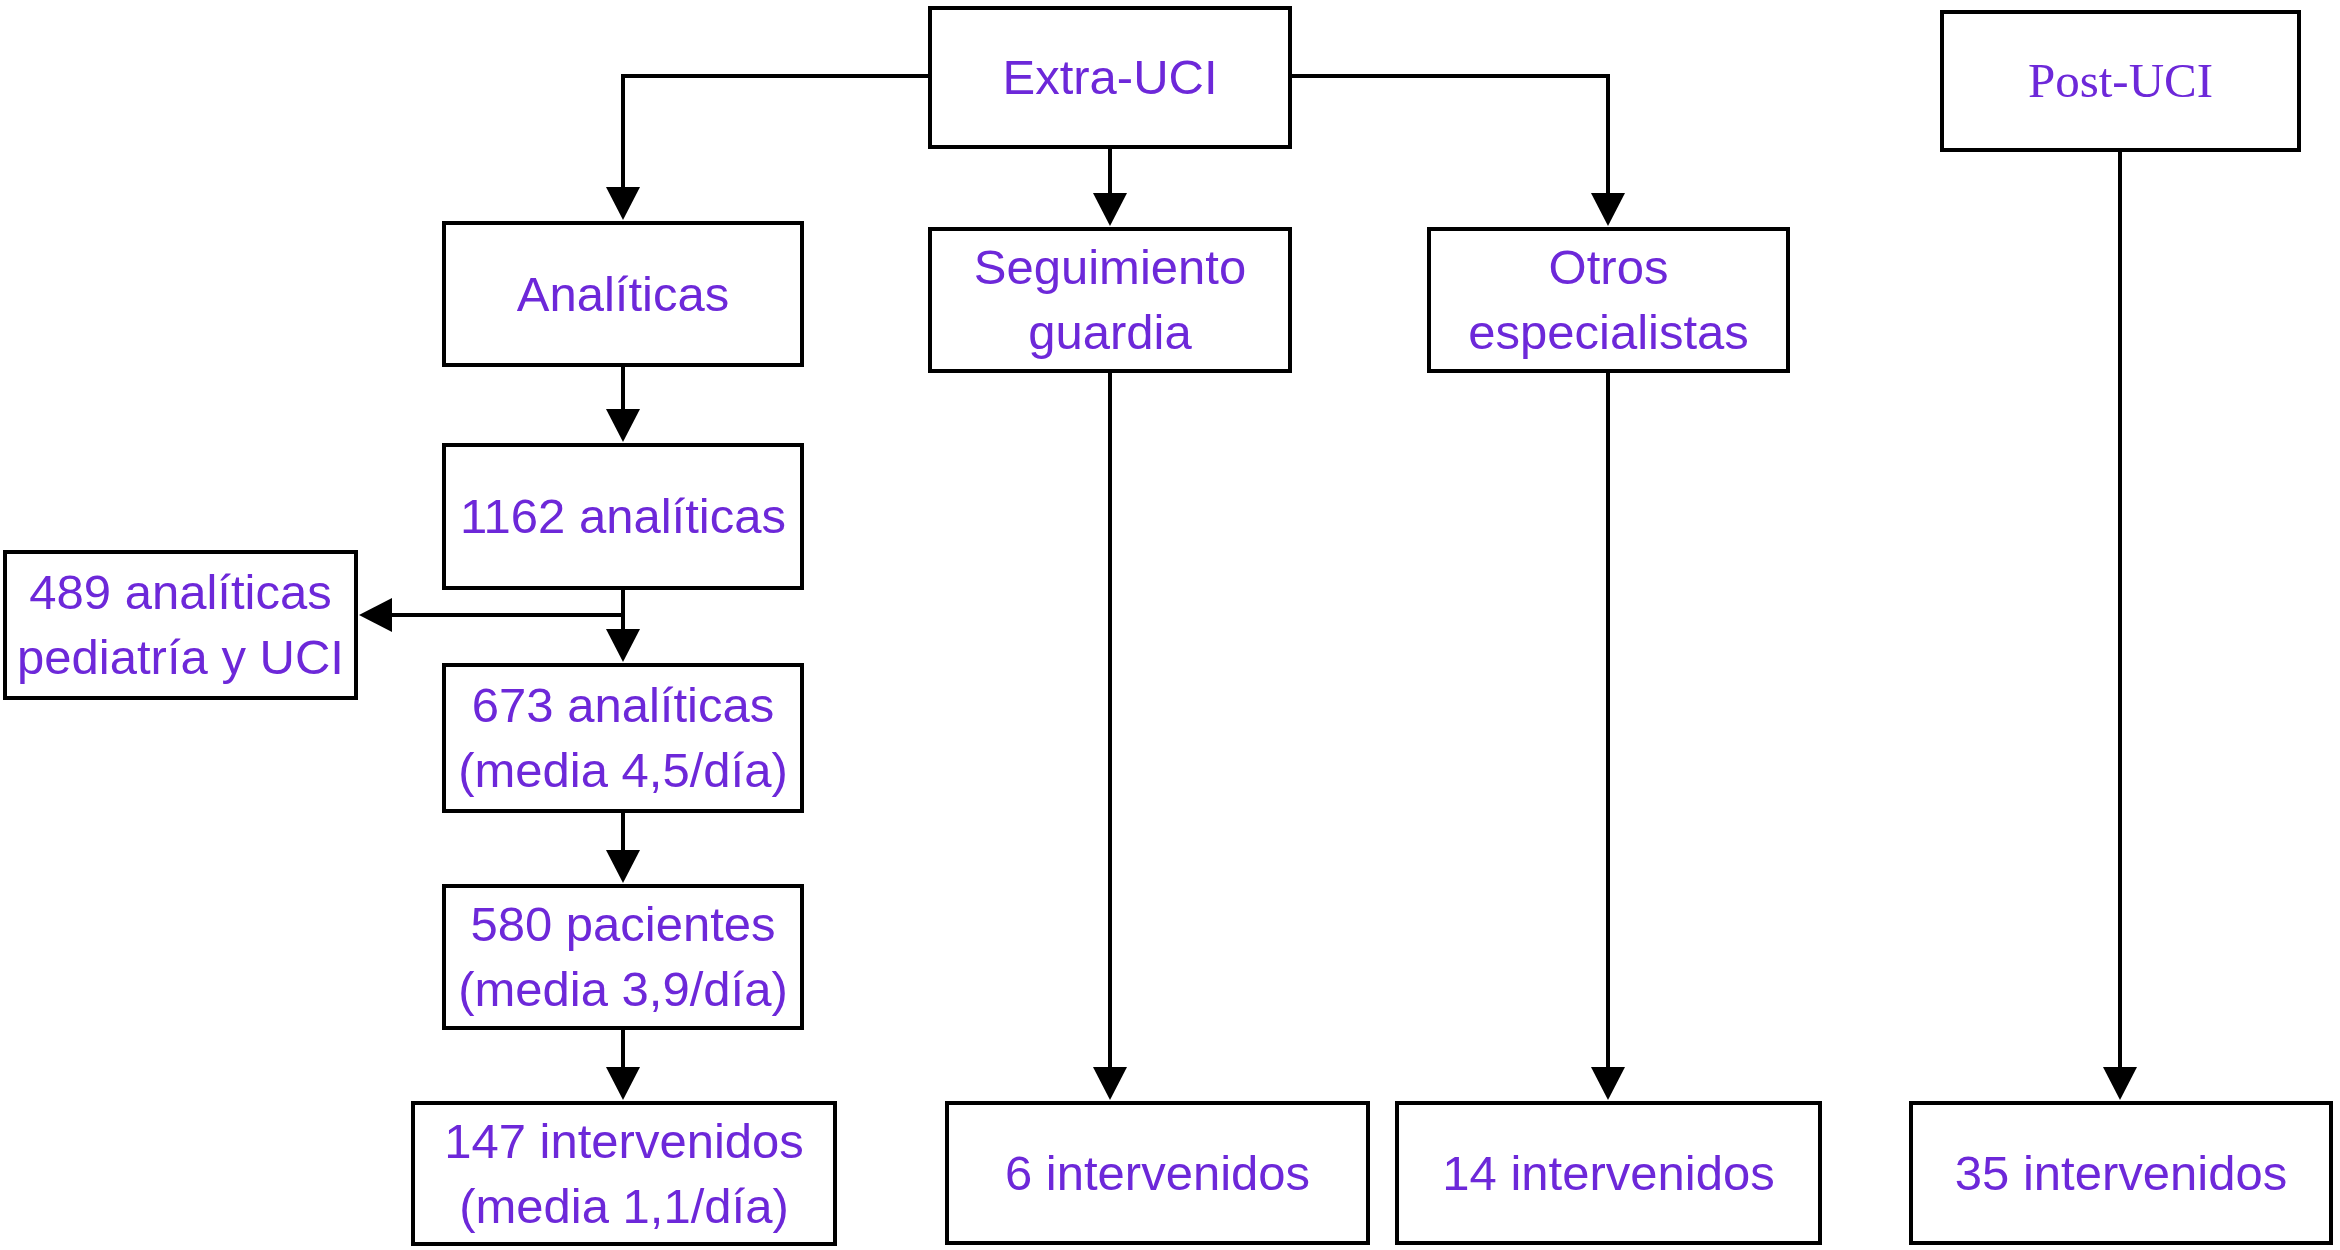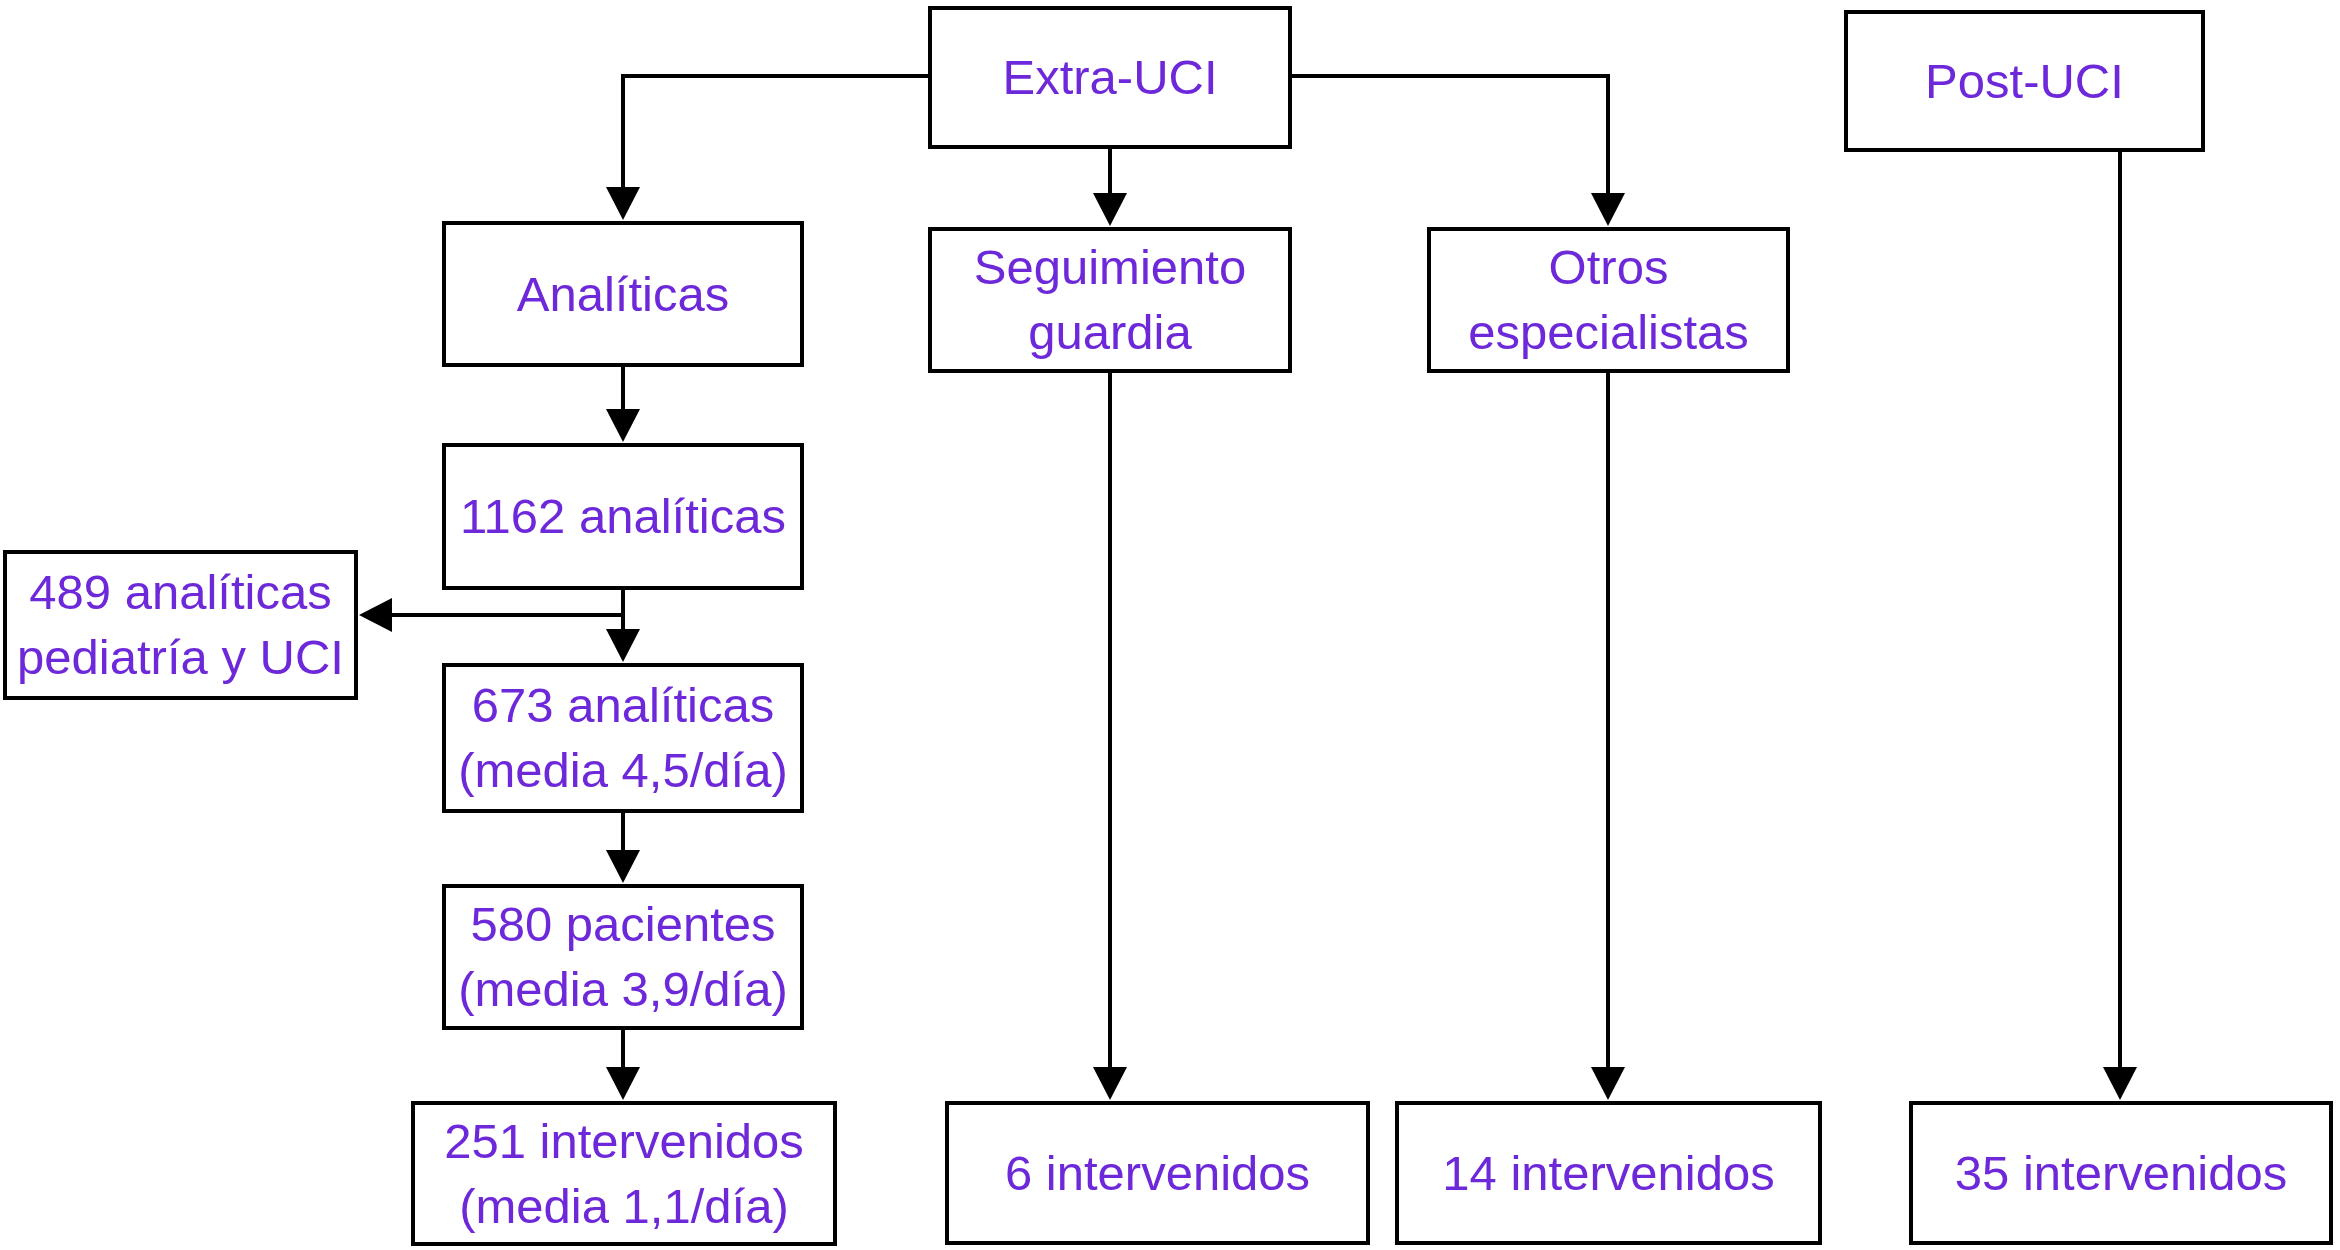--- a/index.html
+++ b/index.html
@@ -87,21 +87,21 @@
     <polygon class="arrow-head" points="1591,1067 1625,1067 1608,1100"></polygon>
 
     <path class="edge-line" d="M2120 152 V1071"></path>
     <polygon class="arrow-head" points="2103,1067 2137,1067 2120,1100"></polygon>
   </svg>
 
   <div class="node" style="left:928px; top:6px; width:364px; height:143px;">
     <span class="label">Extra-UCI</span>
   </div>
 
-  <div class="node" style="left:1844px; top:10px; width:361px; height:142px;">
+  <div class="node" style="left:1940px; top:10px; width:361px; height:142px;font-family:Liberation Serif, serif;">
     <span class="label">Post-UCI</span>
   </div>
 
   <div class="node" style="left:442px; top:221px; width:362px; height:146px;">
     <span class="label">Analíticas</span>
   </div>
 
   <div class="node" style="left:928px; top:227px; width:364px; height:146px;">
     <span class="label">Seguimiento
 guardia</span>
@@ -125,21 +125,21 @@
     <span class="label">673 analíticas
 (media 4,5/día)</span>
   </div>
 
   <div class="node" style="left:442px; top:884px; width:362px; height:146px;">
     <span class="label">580 pacientes
 (media 3,9/día)</span>
   </div>
 
   <div class="node" style="left:411px; top:1101px; width:426px; height:145px;">
-    <span class="label">251 intervenidos
+    <span class="label">147 intervenidos
 (media 1,1/día)</span>
   </div>
 
   <div class="node" style="left:945px; top:1101px; width:425px; height:144px;">
     <span class="label">6 intervenidos</span>
   </div>
 
   <div class="node" style="left:1395px; top:1101px; width:427px; height:144px;">
     <span class="label">14 intervenidos</span>
   </div>

